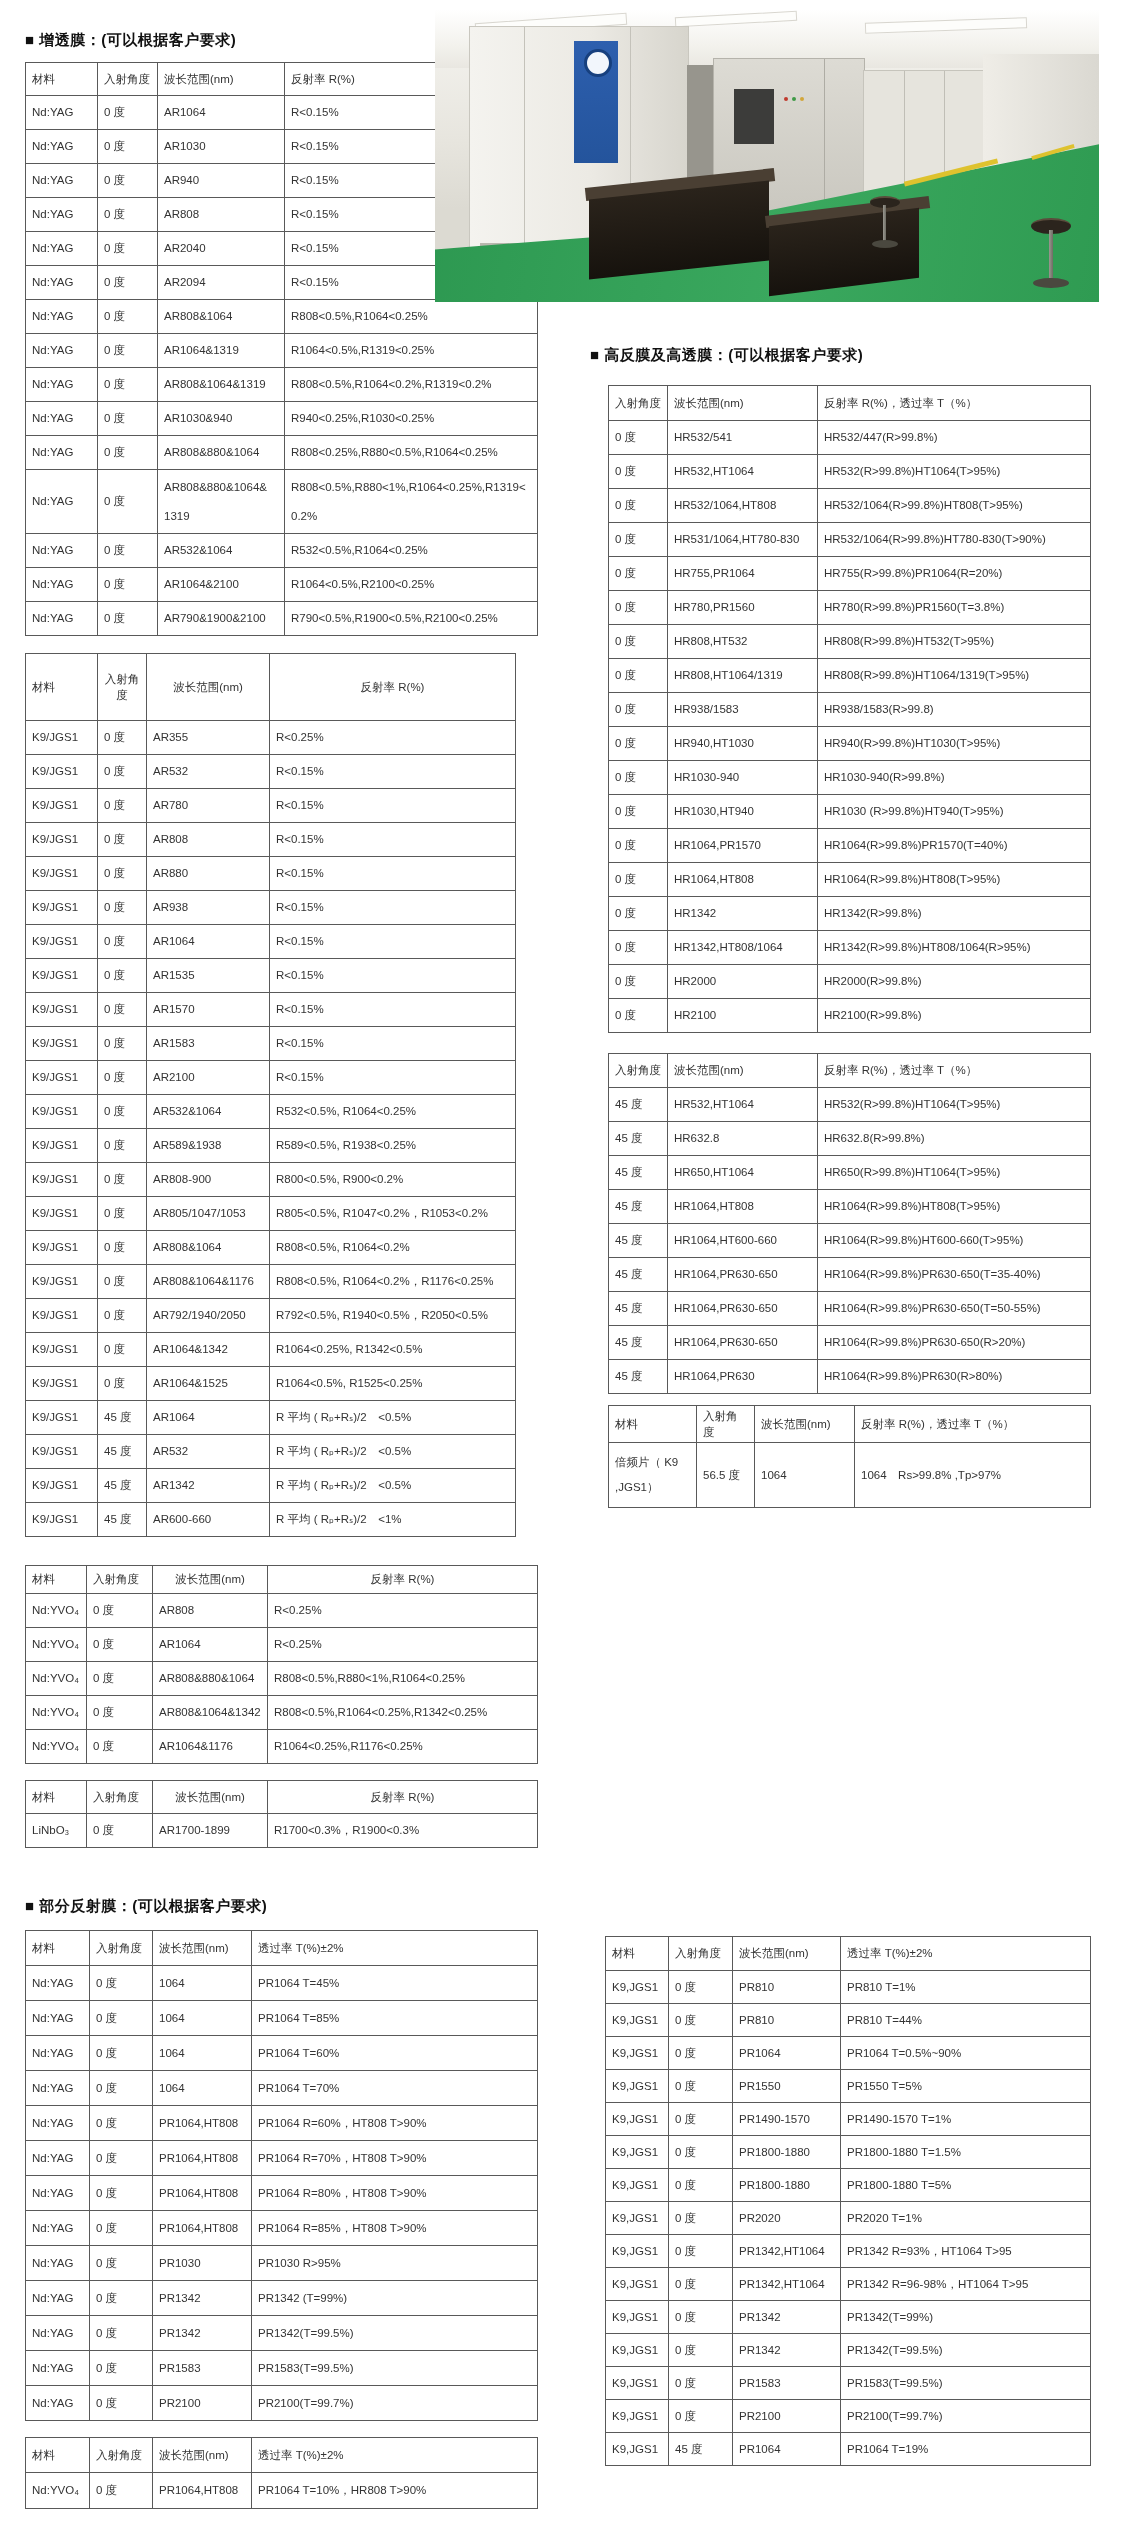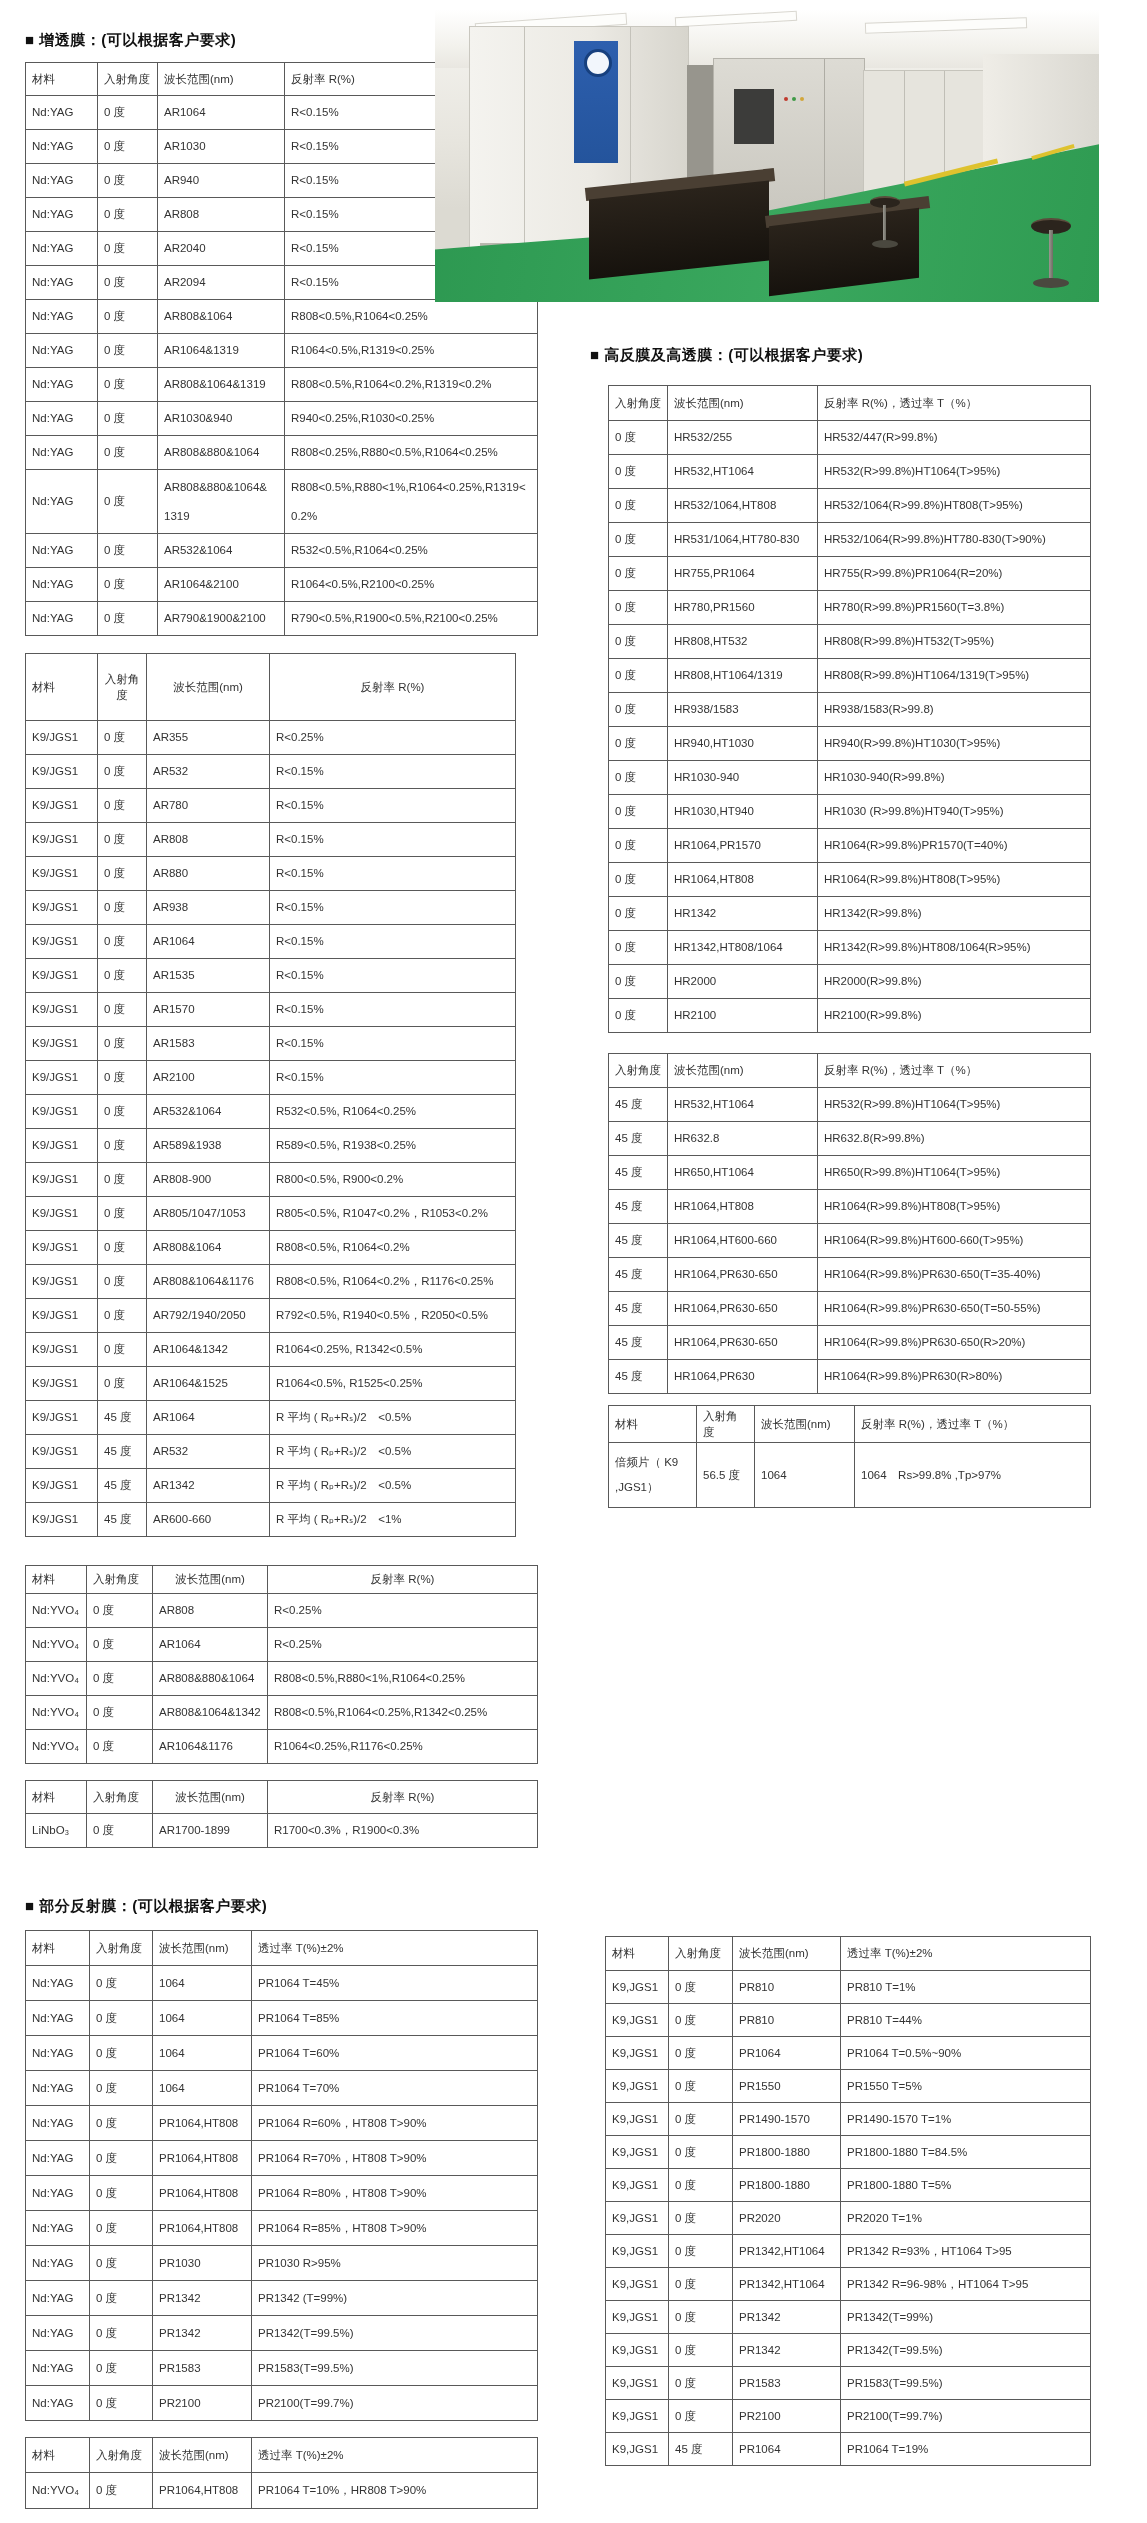--- a/index.html
+++ b/index.html
@@ -539,21 +539,21 @@
       <thead>
         <tr>
           <th style="text-align: left;">入射角度</th>
           <th style="text-align: left;">波长范围(nm)</th>
           <th style="text-align: left;">反射率 R(%)，透过率 T（%）</th>
         </tr>
       </thead>
       <tbody>
         <tr>
           <td>0 度</td>
-          <td>HR532/255</td>
+          <td>HR532/541</td>
           <td>HR532/447(R&gt;99.8%)</td>
         </tr>
         <tr>
           <td>0 度</td>
           <td>HR532,HT1064</td>
           <td>HR532(R&gt;99.8%)HT1064(T&gt;95%)</td>
         </tr>
         <tr>
           <td>0 度</td>
           <td>HR532/1064,HT808</td>
@@ -768,21 +768,21 @@
         <tr>
           <td>K9,JGS1</td>
           <td>0 度</td>
           <td>PR1490-1570</td>
           <td>PR1490-1570 T=1%</td>
         </tr>
         <tr>
           <td>K9,JGS1</td>
           <td>0 度</td>
           <td>PR1800-1880</td>
-          <td>PR1800-1880 T=84.5%</td>
+          <td>PR1800-1880 T=1.5%</td>
         </tr>
         <tr>
           <td>K9,JGS1</td>
           <td>0 度</td>
           <td>PR1800-1880</td>
           <td>PR1800-1880 T=5%</td>
         </tr>
         <tr>
           <td>K9,JGS1</td>
           <td>0 度</td>

